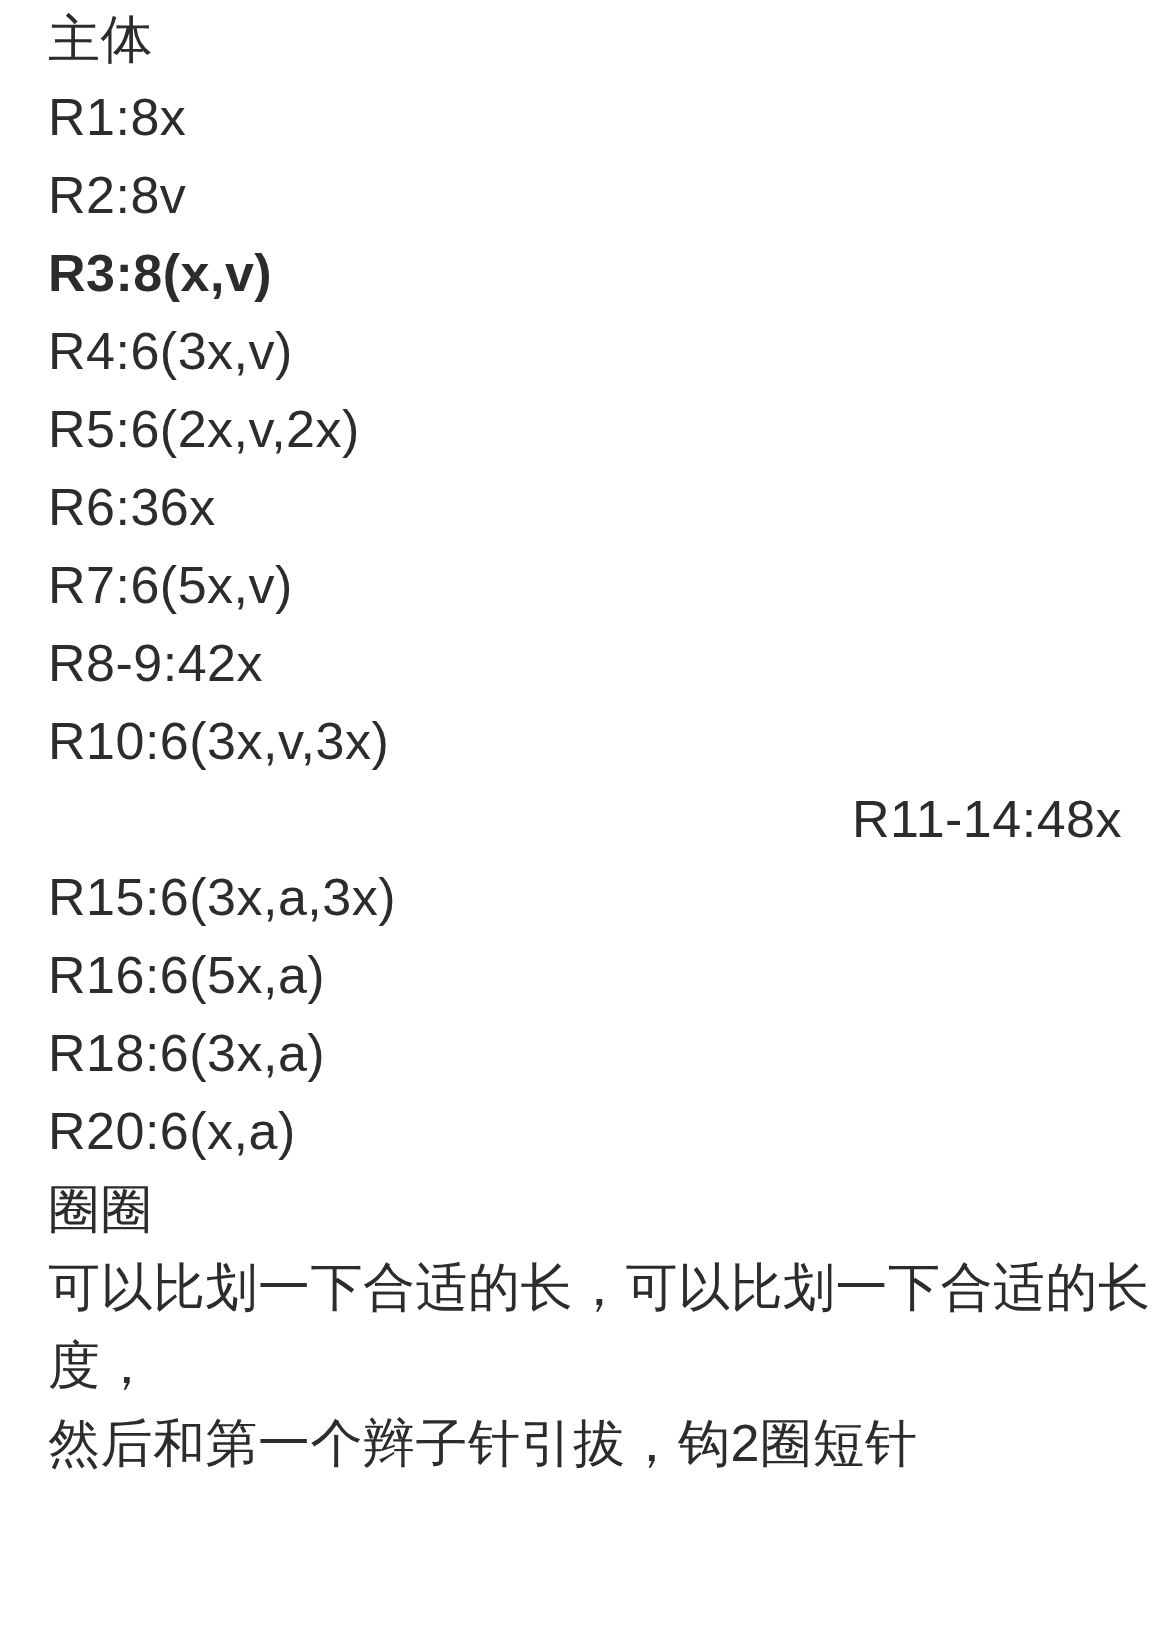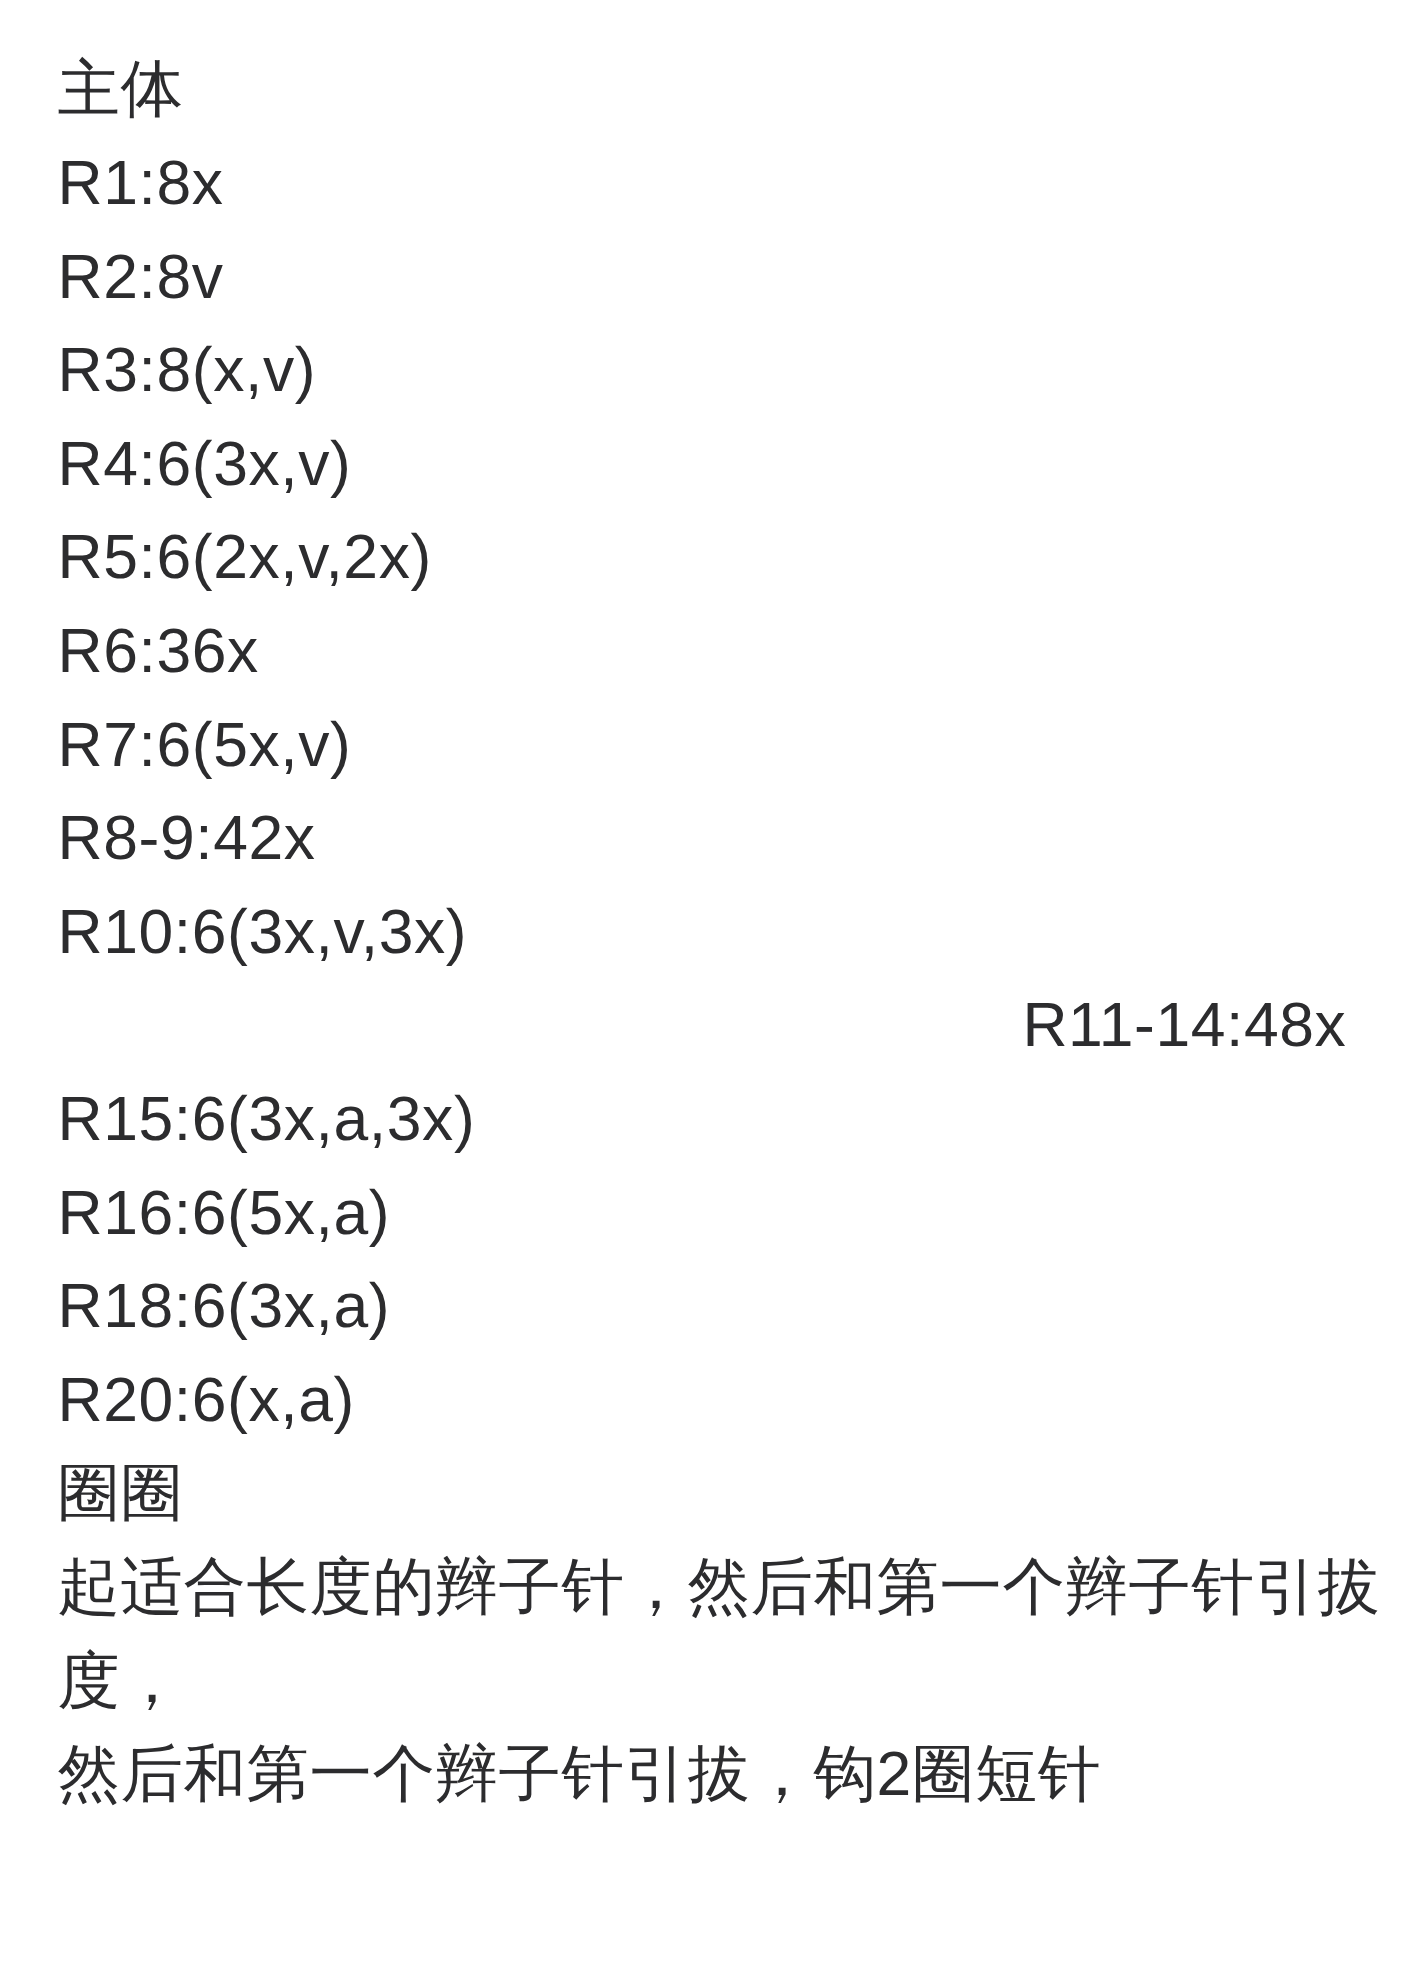--- a/index.html
+++ b/index.html
@@ -27,27 +27,27 @@
     font-weight: 400;
     letter-spacing: 0.5px;
   }
 </style>
 </head>
 <body style="background: rgb(255, 255, 255);">
 
 <main class="page">
   <div>
 
-      <div class="line" style="color: rgb(44, 44, 46); margin-top: 36px;">主体</div>
+      <div class="line" style="color: rgb(44, 44, 46);">主体</div>
 
       <div class="line" style="color: rgb(44, 44, 46);">R1:8x</div>
 
       <div class="line" style="color: rgb(44, 44, 46);">R2:8v</div>
 
-      <div class="line" style="color: rgb(44, 44, 46);">R3:8(x,v)</div>
+      <div class="line" style="color: rgb(44, 44, 46); font-weight: bold;">R3:8(x,v)</div>
 
       <div class="line" style="color: rgb(44, 44, 46);">R4:6(3x,v)</div>
 
       <div class="line" style="color: rgb(44, 44, 46);">R5:6(2x,v,2x)</div>
 
       <div class="line" style="color: rgb(44, 44, 46);">R6:36x</div>
 
       <div class="line" style="color: rgb(44, 44, 46);">R7:6(5x,v)</div>
 
       <div class="line" style="color: rgb(44, 44, 46);">R8-9:42x</div>
@@ -61,19 +61,19 @@
       <div class="line" style="color: rgb(44, 44, 46);">R16:6(5x,a)</div>
 
 
       <div class="line" style="color: rgb(44, 44, 46);">R18:6(3x,a)</div>
 
 
       <div class="line" style="color: rgb(44, 44, 46);">R20:6(x,a)</div>
 
       <div class="line" style="color: rgb(44, 44, 46);">圈圈</div>
 
-      <div class="line" style="color: rgb(44, 44, 46);">起适合长度的辫子针，然后和第一个辫子针引拔</div>
+      <div class="line" style="color: rgb(44, 44, 46);">可以比划一下合适的长，可以比划一下合适的长</div>
 
       <div class="line" style="color: rgb(44, 44, 46);">度，</div>
 
       <div class="line" style="color: rgb(44, 44, 46);">然后和第一个辫子针引拔，钩2圈短针</div>
     </div>
 </main>
 
 </body></html>

